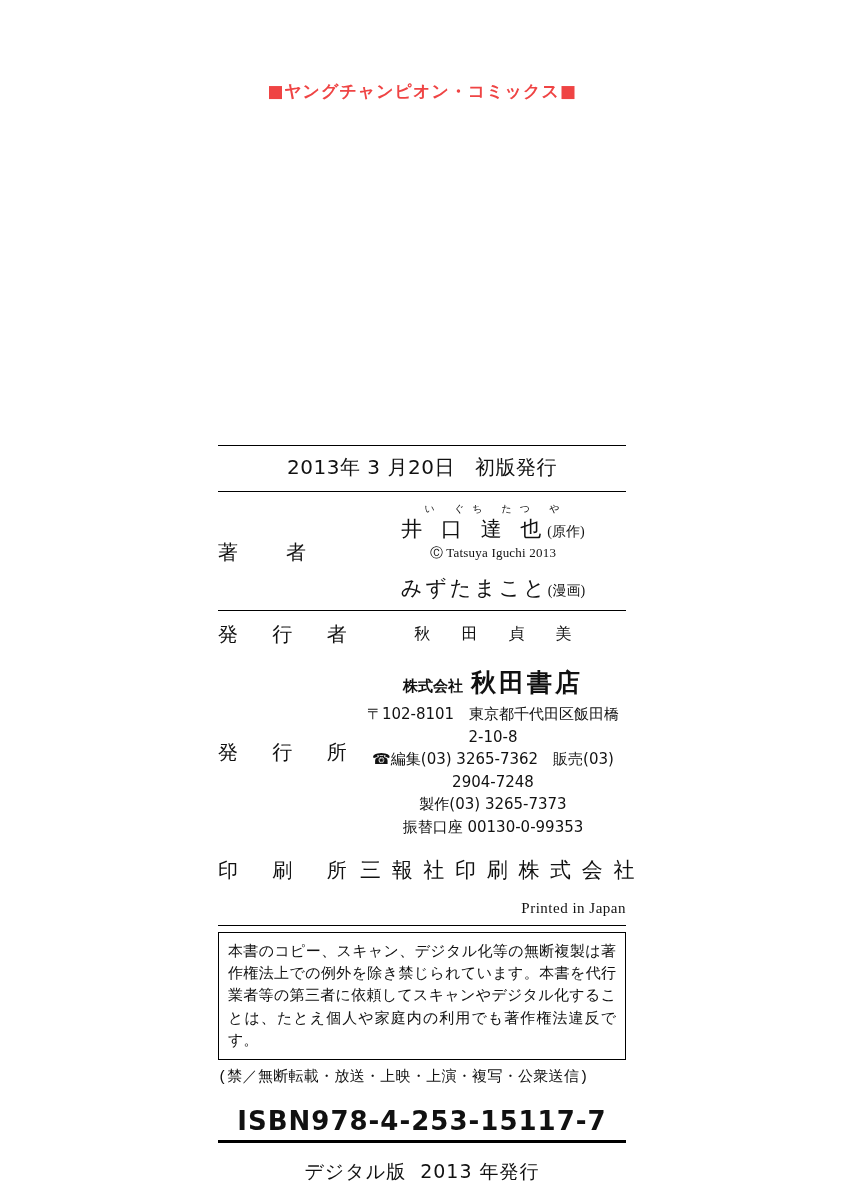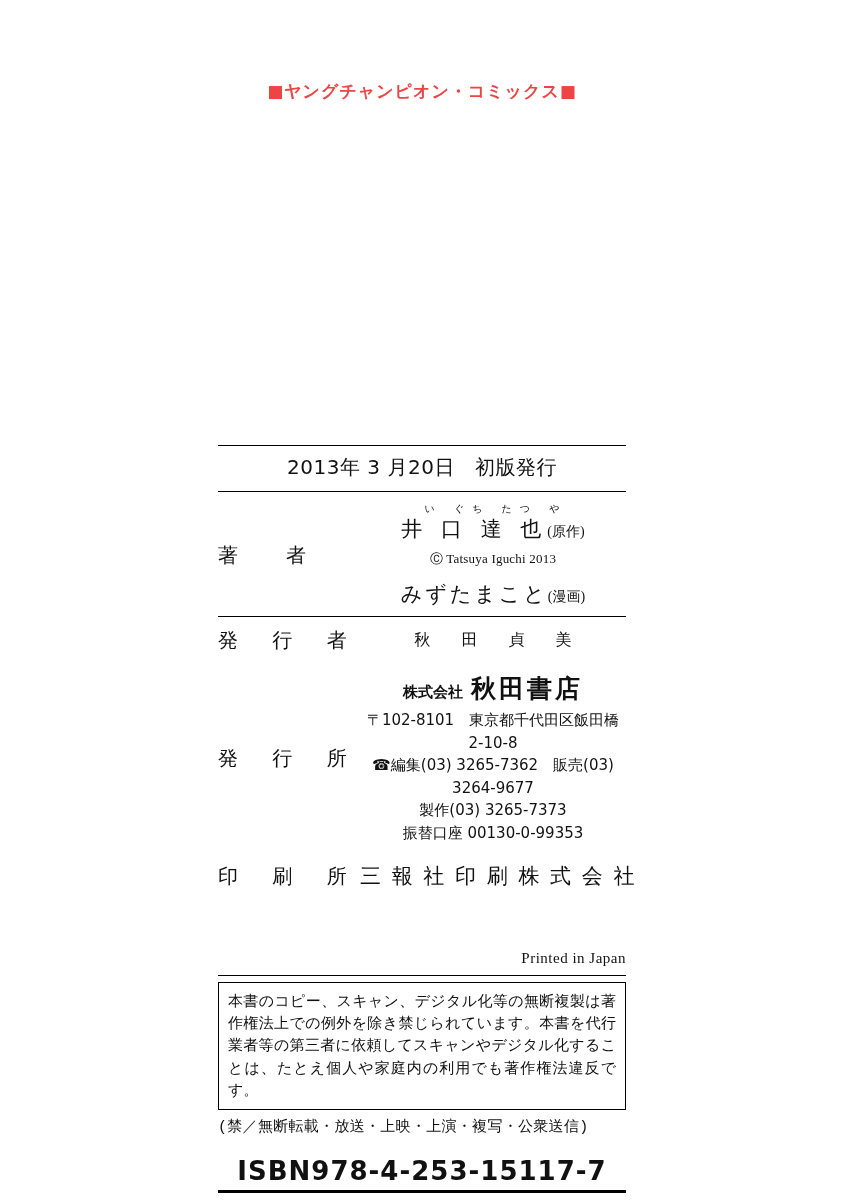--- a/index.html
+++ b/index.html
@@ -123,21 +123,21 @@
     font-size: 10px;
     letter-spacing: 8px;
     padding-left: 6px;
     display: block;
     margin-bottom: -1px;
   }
   .copyline {
     font-family: "Liberation Serif", "DejaVu Serif", serif;
     font-size: 13px;
     letter-spacing: 0.2px;
-    margin-top: 7px;
+    margin-top: 1px;
   }
   .author2 {
     margin-top: 12px;
   }
   .author2 .author-name {
     letter-spacing: 3px;
   }
 
   .publisher-name {
     font-family: "DejaVu Sans", "Liberation Sans", sans-serif;
@@ -174,21 +174,20 @@
     letter-spacing: 2px;
     white-space: nowrap;
   }
   .pij {
     font-family: "Liberation Serif", "DejaVu Serif", serif;
     font-size: 15px;
     text-align: right;
     padding-top: 8px;
     padding-bottom: 8px;
     letter-spacing: 0.5px;
-    margin-top: 44px;
   }
 
   
   .notice-box {
     border: 1px solid #000;
     padding: 7px 9px 8px 9px;
     font-family: "DejaVu Sans", "Liberation Sans", sans-serif;
     font-size: 15px;
     line-height: 1.48;
     text-align: justify;
@@ -269,21 +268,21 @@
 
     <div class="row">
       <div class="lbl">発 行 所</div>
       <div class="val">
         <div class="house">
           <span class="small">株式会社</span>
           <span class="big">秋田書店</span>
         </div>
         <div class="addr">
           <div>〒102-8101　東京都千代田区飯田橋2-10-8</div>
-          <div class="line-tel">☎編集(03) 3265-7362　販売(03) 3264-9677</div>
+          <div class="line-tel">☎編集(03) 3265-7362　販売(03) 2904-7248</div>
           <div>製作(03) 3265-7373</div>
           <div>振替口座  00130-0-99353</div>
         </div>
       </div>
     </div>
 
     <div class="row">
       <div class="lbl">印 刷 所</div>
       <div class="val">
         <span class="printer-name">三 報 社 印 刷 株 式 会 社</span>

